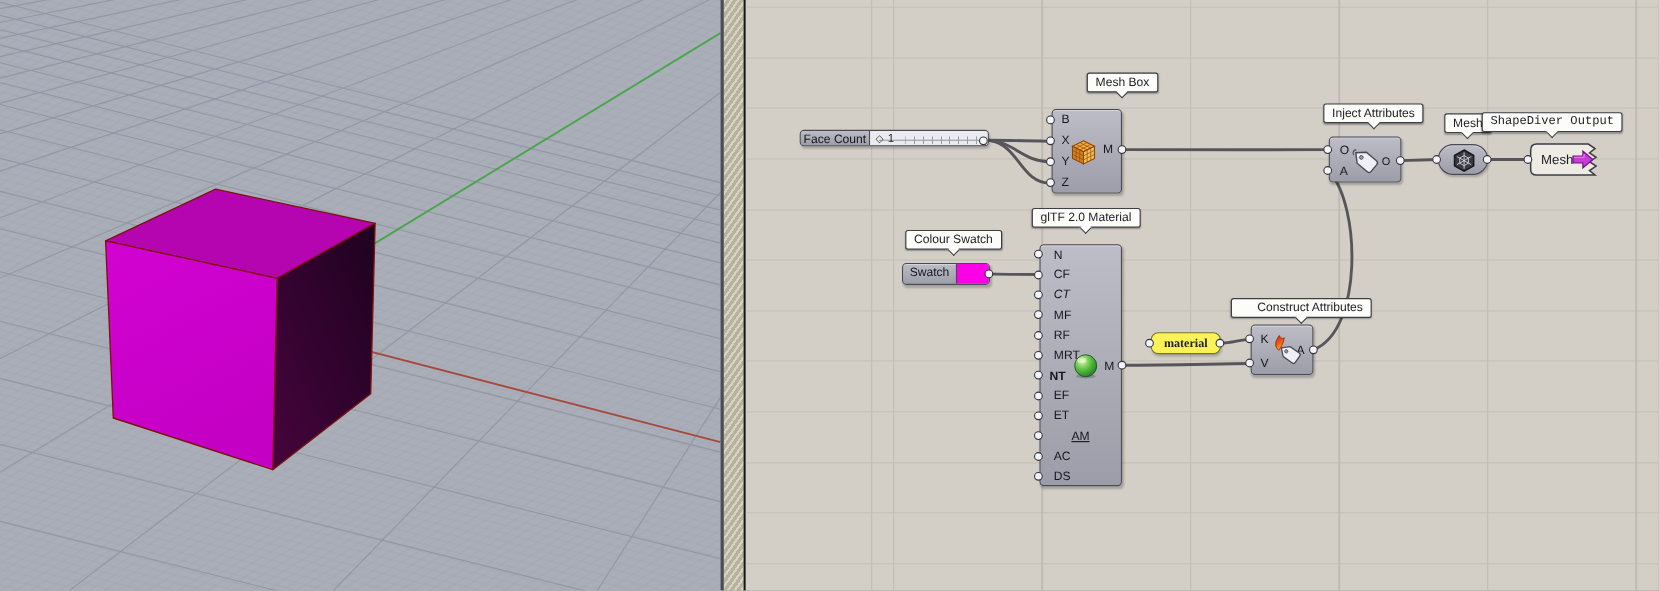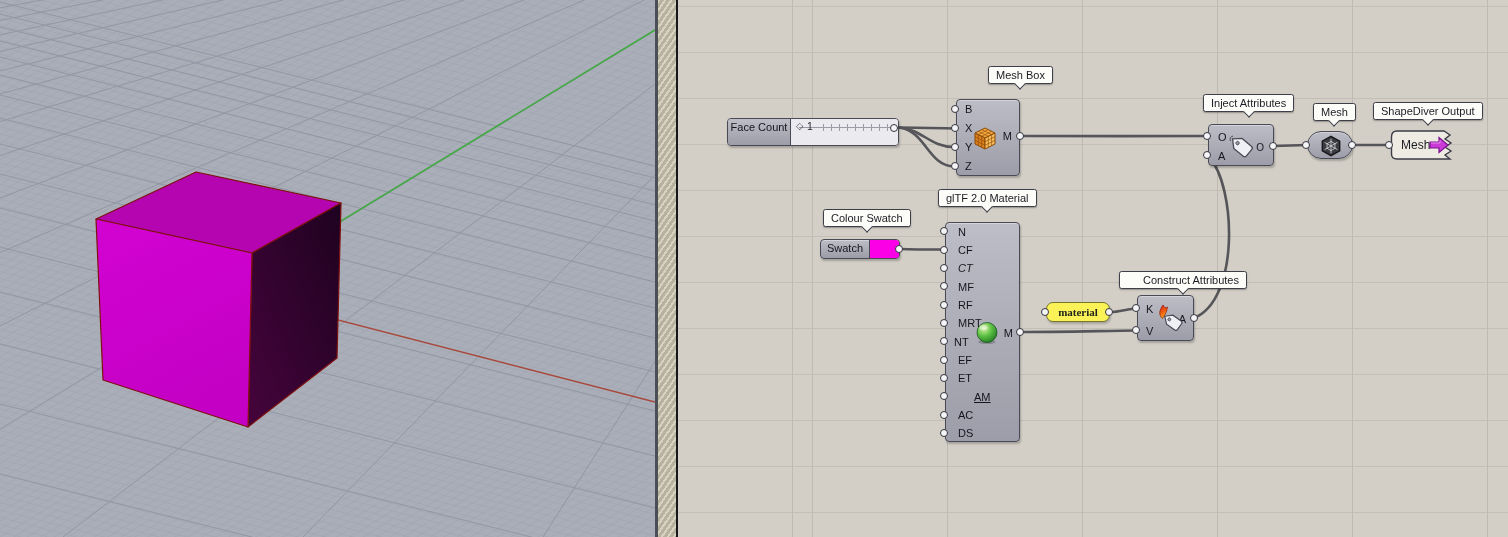--- a/index.html
+++ b/index.html
@@ -104,21 +104,21 @@
         <path d="M342,136 C400,136.5 470,136 530,136"></path>
         <path d="M222,249 C236,249.5 252,249.5 267,249.5"></path>
         <path d="M342,332 C380,332 420,331 459,330.5"></path>
         <path d="M432,312 C442,312 450,308.5 459,308.5"></path>
         <path d="M516,318 C562,300 558,186 531,157"></path>
         <path d="M596,146 L629,145"></path>
         <path d="M675,145 L712,145"></path>
       </g>
     </svg>
 
-    <div id="slider" class="comp" style="left:49px;top:118px;width:172px;height:28px;">
+    <div id="slider" class="comp" style="left:49px;top:118px;width:172px;height:15px;">
       <div class="slabel">Face Count</div>
       <div class="sval">
         <div class="rail"></div>
         <div class="ticks"></div>
         <div class="dmd">◇</div>
         <div class="num">1</div>
       </div>
     </div>
     <div class="grip" style="left:212px;top:123.5px;"></div>
 
@@ -154,21 +154,21 @@
     <div class="grip" style="left:217px;top:245px;"></div>
 
     <div class="tooltip" style="left:260px;top:189px;">glTF 2.0 Material</div>
     <div class="comp" style="left:267px;top:222px;width:75px;height:220px;">
       <span class="plabel" style="left:12px;top:3px;">N</span>
       <span class="plabel" style="left:12px;top:21px;">CF</span>
       <span class="plabel" style="left:12px;top:39.3px;font-style:italic;">CT</span>
       <span class="plabel" style="left:12px;top:57.7px;">MF</span>
       <span class="plabel" style="left:12px;top:76px;">RF</span>
       <span class="plabel" style="left:12px;top:94.3px;">MRT</span>
-      <span class="plabel" style="left:8px;top:112.7px;">NT</span>
+      <span class="plabel" style="left:8px;top:112.7px;font-weight:bold;">NT</span>
       <span class="plabel" style="left:12px;top:131px;">EF</span>
       <span class="plabel" style="left:12px;top:149.3px;">ET</span>
       <span class="plabel" style="left:28px;top:167.7px;text-decoration:underline;">AM</span>
       <span class="plabel" style="left:12px;top:186px;">AC</span>
       <span class="plabel" style="left:12px;top:204.3px;">DS</span>
       <span class="plabel" style="right:6px;top:103.5px;">M</span>
       <svg class="icon" style="left:29px;top:98px;" width="24" height="24" viewBox="0 0 24 24">
         <defs>
           <radialGradient id="sphG" cx="0.35" cy="0.3" r="0.85">
             <stop offset="0" stop-color="#d9f2a8"></stop>
@@ -246,21 +246,21 @@
         <polygon points="12,1.5 21.5,6.8 21.5,17.2 12,22.5 2.5,17.2 2.5,6.8" fill="#3b3b42" stroke="#17171c" stroke-width="1.5"></polygon>
         <g stroke="#e8e8ee" stroke-width="0.9" fill="none" opacity="0.9">
           <path d="M12,4 V20 M5,8 L19,16 M19,8 L5,16"></path>
           <polygon points="12,7 16.3,9.5 16.3,14.5 12,17 7.7,14.5 7.7,9.5"></polygon>
         </g>
       </svg>
     </div>
     <div class="grip" style="left:624px;top:141px;"></div>
     <div class="grip" style="left:670px;top:141px;"></div>
 
-    <div class="tooltip" style="left:695px;top:102px;">ShapeDiver Output</div>
+    <div class="tooltip" style="left:669px;top:102px;font-family:Liberation Mono, monospace;">ShapeDiver Output</div>
     <div id="sdout" style="left:712px;top:130px;width:66px;height:30px;">
       <svg width="66" height="30" viewBox="0 0 66 30">
         <path d="M7,1 H54 L60,5 L55,9 L61,13 L55,17 L61,21 L55,25 L60,29 H7 Q1.5,29 1.5,24 V7 Q1.5,1 7,1 Z" fill="#edebe2" stroke="#3d3d47" stroke-width="1.4"></path>
       </svg>
       <span class="txt">Mesh</span>
       <svg class="icon" style="left:38px;top:6px;" width="22" height="18" viewBox="0 0 22 18">
         <path d="M2,6 H11 V1.5 L20,9 L11,16.5 V12 H2 Z" fill="#c93ad6" stroke="#7c1390" stroke-width="1.2"></path>
         <path d="M3,7 H12 V4" fill="none" stroke="#eda6f2" stroke-width="1" opacity="0.8"></path>
       </svg>
     </div>

